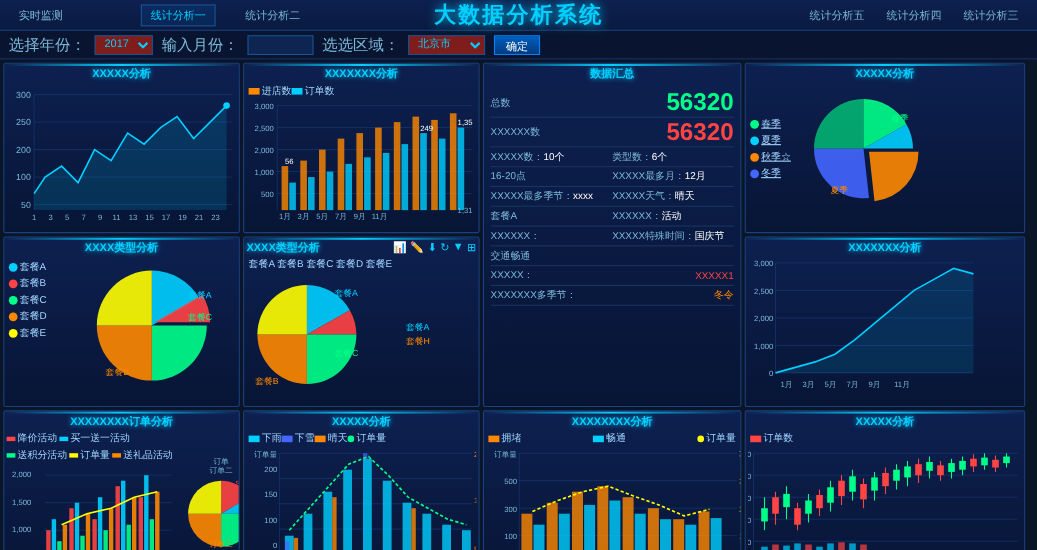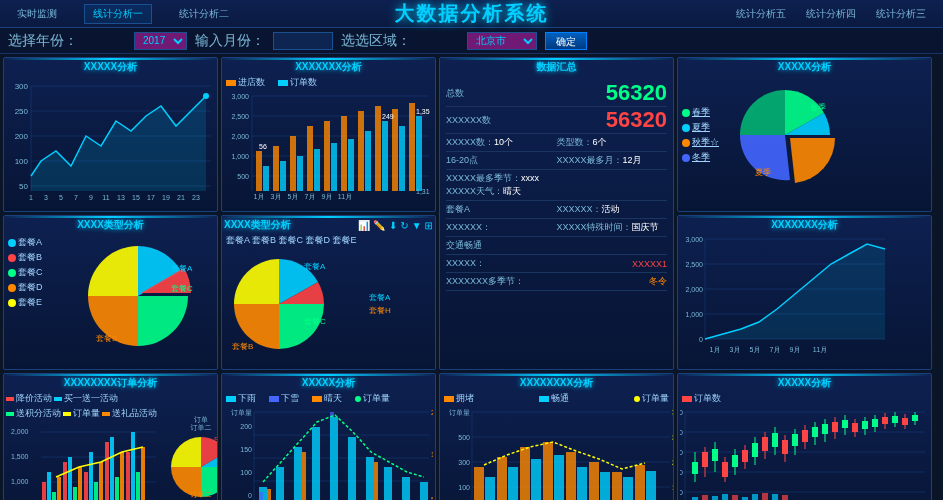--- a/index.html
+++ b/index.html
@@ -42,45 +42,45 @@
       color: #7ab8d8;
       font-size: 10px;
       padding: 2px 8px;
       cursor: pointer;
       border: 1px solid transparent;
     }
     .nav-tab:hover, .nav-tab.active {
       color: #00cfff;
       border-color: #1a5090;
       background: rgba(0,150,255,0.1);
+      margin-left: 44px;
     }
     .nav-right {
       display: flex;
       gap: 2px;
     }
 
     
     .controls-bar {
       background: #091530;
       height: 26px;
       display: flex;
       align-items: center;
       padding: 0 8px;
       gap: 8px;
       border-bottom: 1px solid #1a3060;
     }
     .ctrl-label { color: #7ab8d8; font-size: 14px; }
     .ctrl-select {
-      background: #701a75;
+      background: #7f1d1d;
       border: 1px solid #1a5090;
       color: #00cfff;
       font-size: 10px;
       padding: 1px 4px;
       height: 18px;
-      margin-left: 48px;
     }
     .ctrl-input {
       background: #0d2550;
       border: 1px solid #1a5090;
       color: #00cfff;
       font-size: 10px;
       padding: 1px 4px;
       height: 18px;
       width: 60px;
     }
@@ -147,21 +147,21 @@
     .summary-value.red { color: #ff4444; }
     .summary-value.orange { color: #ff8800; }
 
     
     svg { display: block; }
 
     
     .legend {
       display: flex;
       flex-wrap: wrap;
-      gap: 13px;
+      gap: 0;
       margin-bottom: 2px;
     }
     .legend-item {
       display: flex;
       align-items: center;
       gap: 2px;
       font-size: 9px;
       color: #a0d4ff;
     }
     .legend-dot {
@@ -331,21 +331,21 @@
         <span class="summary-value big-red">56320</span>
       </div>
       <div class="summary-row" style="display:grid;grid-template-columns:1fr 1fr;">
         <div><span class="summary-label">XXXXX数：</span><span class="summary-value">10个</span></div>
         <div><span class="summary-label">类型数：</span><span class="summary-value">6个</span></div>
       </div>
       <div class="summary-row" style="display:grid;grid-template-columns:1fr 1fr;">
         <div><span class="summary-label">16-20点</span></div>
         <div><span class="summary-label">XXXXX最多月：</span><span class="summary-value">12月</span></div>
       </div>
-      <div class="summary-row" style="display:grid;grid-template-columns:1fr;">
+      <div class="summary-row" style="display:grid;grid-template-columns:1fr 1fr;">
         <div><span class="summary-label">XXXXX最多季节：</span><span class="summary-value">xxxx</span></div>
         <div><span class="summary-label">XXXXX天气：</span><span class="summary-value">晴天</span></div>
       </div>
       <div class="summary-row" style="display:grid;grid-template-columns:1fr 1fr;">
         <div><span class="summary-label">套餐A</span></div>
         <div><span class="summary-label">XXXXXX：</span><span class="summary-value">活动</span></div>
       </div>
       <div class="summary-row" style="display:grid;grid-template-columns:1fr 1fr;">
         <div><span class="summary-label">XXXXXX：</span></div>
         <div><span class="summary-label">XXXXX特殊时间：</span><span class="summary-value">国庆节</span></div>

